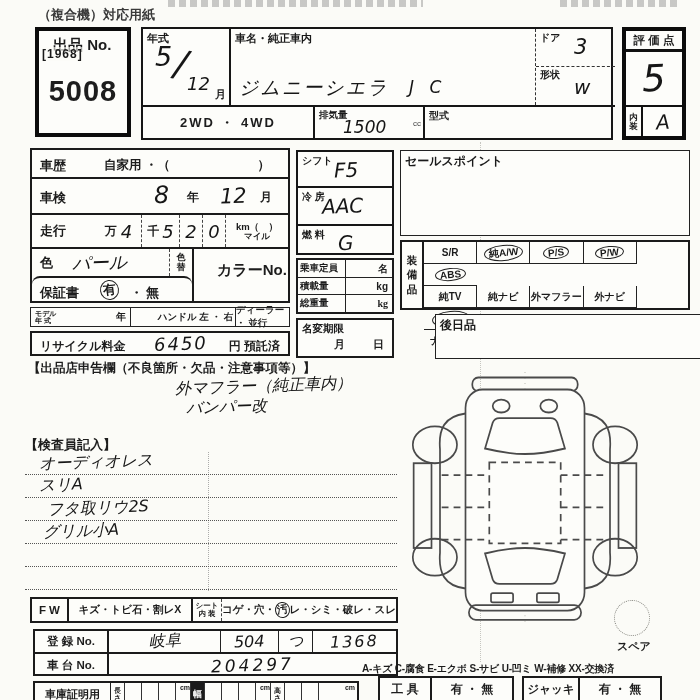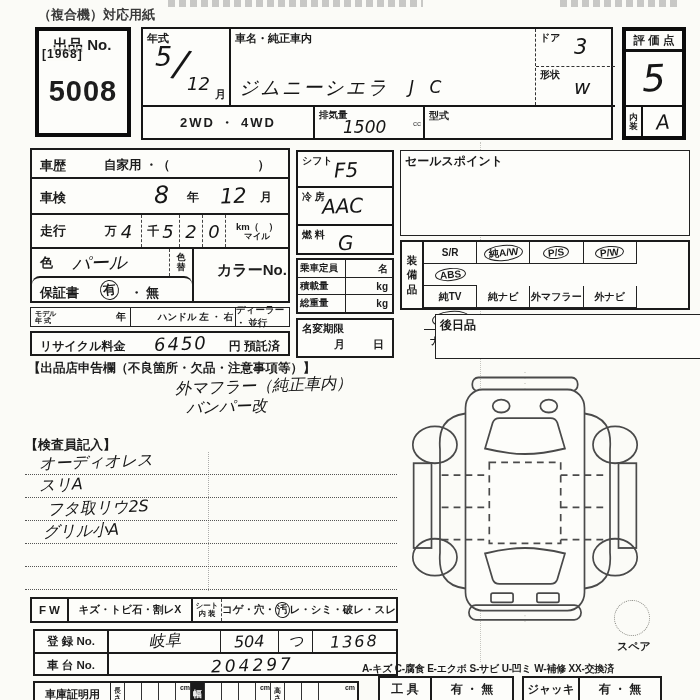--- a/index.html
+++ b/index.html
@@ -216,21 +216,21 @@
 
   <div class="abs b2" style="left:296px;top:258px;width:98px;height:56px;">
     <div style="height:18px;display:flex;border-bottom:1.5px solid #222;">
       <span class="lbl" style="width:48px;font-size:9.5px;border-right:1.5px solid #222;display:flex;align-items:center;padding-left:2px;">乗車定員</span>
       <span class="lbl" style="flex:1;font-size:10px;display:flex;align-items:center;justify-content:flex-end;padding-right:4px;">名</span>
     </div>
     <div style="height:17px;display:flex;border-bottom:1.5px solid #222;">
       <span class="lbl" style="width:48px;font-size:9.5px;border-right:1.5px solid #222;display:flex;align-items:center;padding-left:2px;">積載量</span>
       <span class="lbl" style="flex:1;font-size:10px;display:flex;align-items:center;justify-content:flex-end;padding-right:4px;">kg</span>
     </div>
-    <div style="height:17px;display:flex;">
+    <div style="height:17px;display:flex;font-family:Liberation Serif, serif;">
       <span class="lbl" style="width:48px;font-size:9.5px;border-right:1.5px solid #222;display:flex;align-items:center;padding-left:2px;">総重量</span>
       <span class="lbl" style="flex:1;font-size:10px;display:flex;align-items:center;justify-content:flex-end;padding-right:4px;">kg</span>
     </div>
   </div>
 
   <div class="abs b2" style="left:296px;top:318px;width:98px;height:40px;">
     <span class="cell-label" style="font-size:10.5px;">名変期限</span>
     <span class="abs lbl" style="left:36px;bottom:4px;font-size:11px;">月</span>
     <span class="abs lbl" style="right:8px;bottom:4px;font-size:11px;">日</span>
   </div>

